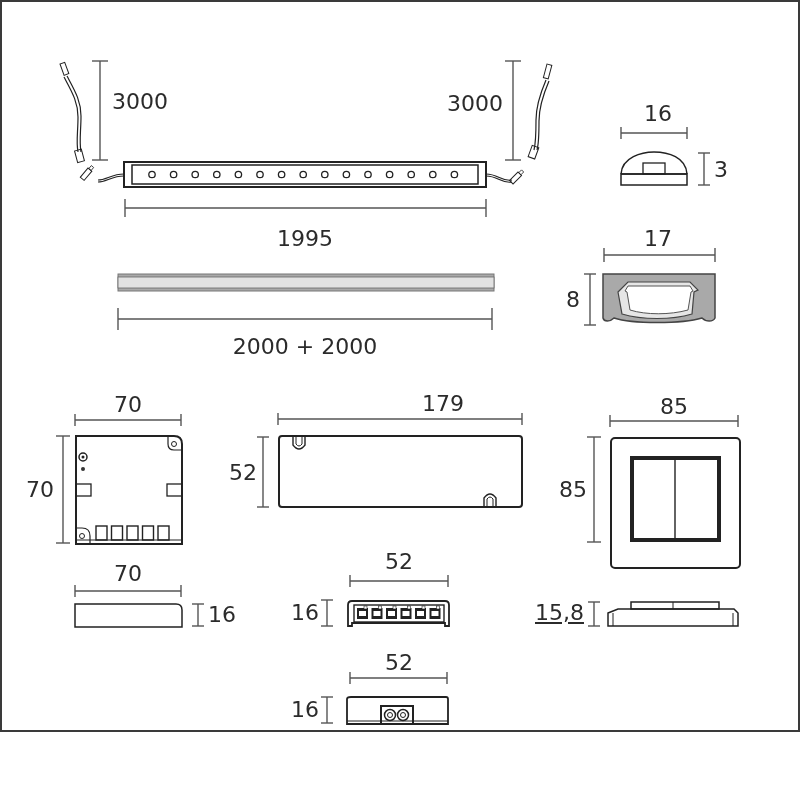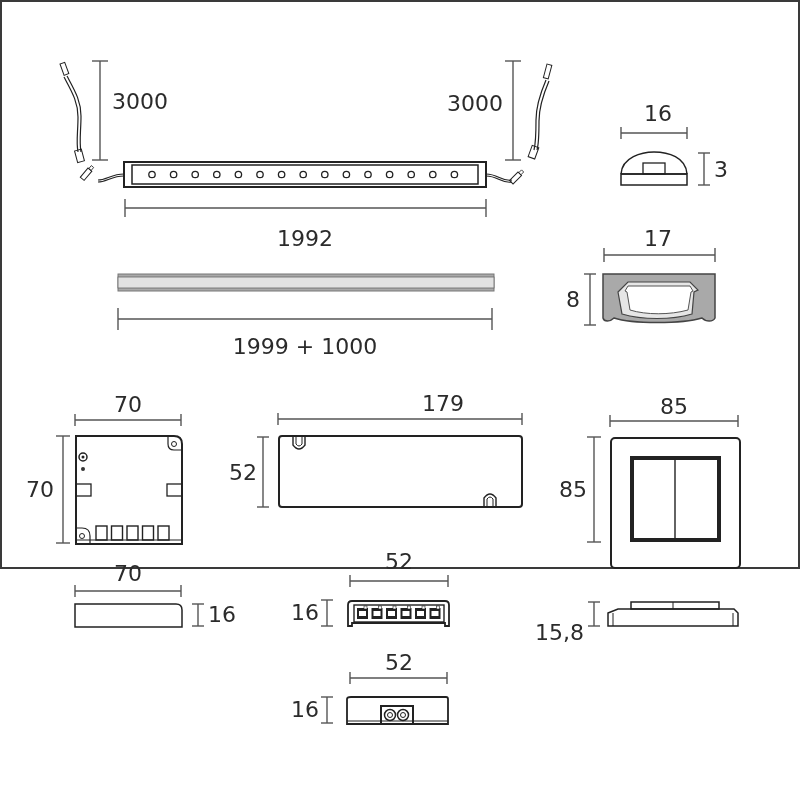--- a/index.html
+++ b/index.html
@@ -1,18 +1,18 @@
 <!DOCTYPE html>
 <html><head>
 <meta charset="utf-8">
 <style>
   html, body { margin: 0; padding: 0; background: #ffffff; }
   body { width: 800px; height: 800px; overflow: hidden; }
   #frame {
-    position: relative; width: 800px; height: 569px; box-sizing: border-box;
+    position: relative; width: 800px; height: 732px; box-sizing: border-box;
     border: 2px solid #3a3a3a; background: #fff;
   }
   svg { position: absolute; left: 0; top: 0; }
   .lbl {
     position: absolute; font-family: "DejaVu Sans", sans-serif; font-size: 22px;
     color: #2b2b2b; line-height: 1; white-space: nowrap;
   }
   .c { transform: translateX(-50%); }
   .r { transform: translateX(-100%); }
   .dim { stroke: #555; stroke-width: 1.4; fill: none; }
@@ -250,40 +250,40 @@
     <line x1="611" y1="611" x2="611" y2="624" class="ol" stroke-width="1"></line>
     <line x1="731" y1="611" x2="731" y2="624" class="ol" stroke-width="1"></line>
     <line x1="592" y1="600" x2="592" y2="624" class="dim"></line>
     <line x1="586" y1="600" x2="598" y2="600" class="dim"></line>
     <line x1="586" y1="624" x2="598" y2="624" class="dim"></line>
   </g>
 </svg>
 
 <span class="lbl" style="left:110px;top:89px;">3000</span>
 <span class="lbl r" style="left:501px;top:91px;">3000</span>
-<span class="lbl c" style="left:303px;top:226px;">1992</span>
+<span class="lbl c" style="left:303px;top:226px;">1995</span>
 
 <span class="lbl c" style="left:656px;top:101px;">16</span>
 <span class="lbl" style="left:712px;top:157px;">3</span>
 
-<span class="lbl c" style="left:303px;top:334px;">1999 + 1000</span>
+<span class="lbl c" style="left:303px;top:334px;">2000 + 2000</span>
 
 <span class="lbl c" style="left:656px;top:226px;text-align:center;">17</span>
 <span class="lbl" style="left:564px;top:287px;">8</span>
 
 <span class="lbl c" style="left:126px;top:392px;">70</span>
 <span class="lbl" style="left:24px;top:477px;">70</span>
 <span class="lbl c" style="left:126px;top:561px;">70</span>
 <span class="lbl" style="left:206px;top:602px;">16</span>
 
 <span class="lbl c" style="left:397px;top:391px;margin-left:44px;">179</span>
 <span class="lbl" style="left:227px;top:460px;">52</span>
 
 <span class="lbl c" style="left:397px;top:549px;">52</span>
 <span class="lbl" style="left:289px;top:600px;">16</span>
 
 <span class="lbl c" style="left:397px;top:650px;">52</span>
 <span class="lbl" style="left:289px;top:697px;">16</span>
 
 <span class="lbl c" style="left:672px;top:394px;">85</span>
 <span class="lbl" style="left:557px;top:477px;">85</span>
-<span class="lbl" style="left:533px;top:620px;">15,8</span>
+<span class="lbl" style="left:533px;top:600px;text-decoration:underline;">15,8</span>
 </div>
 
 </body></html>

